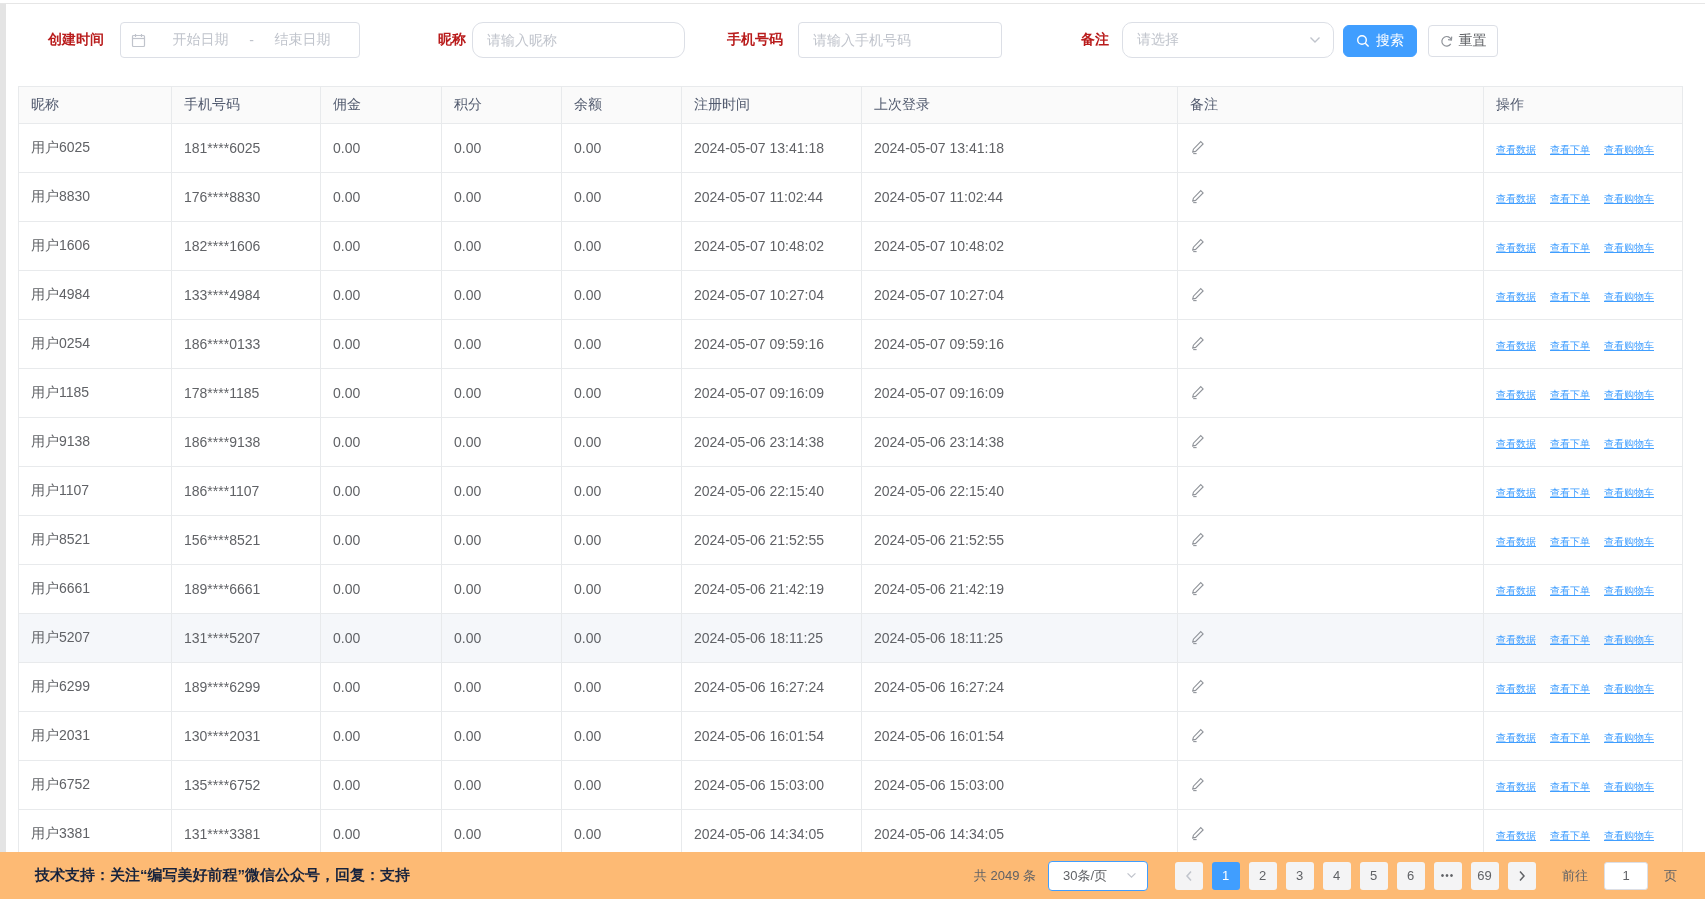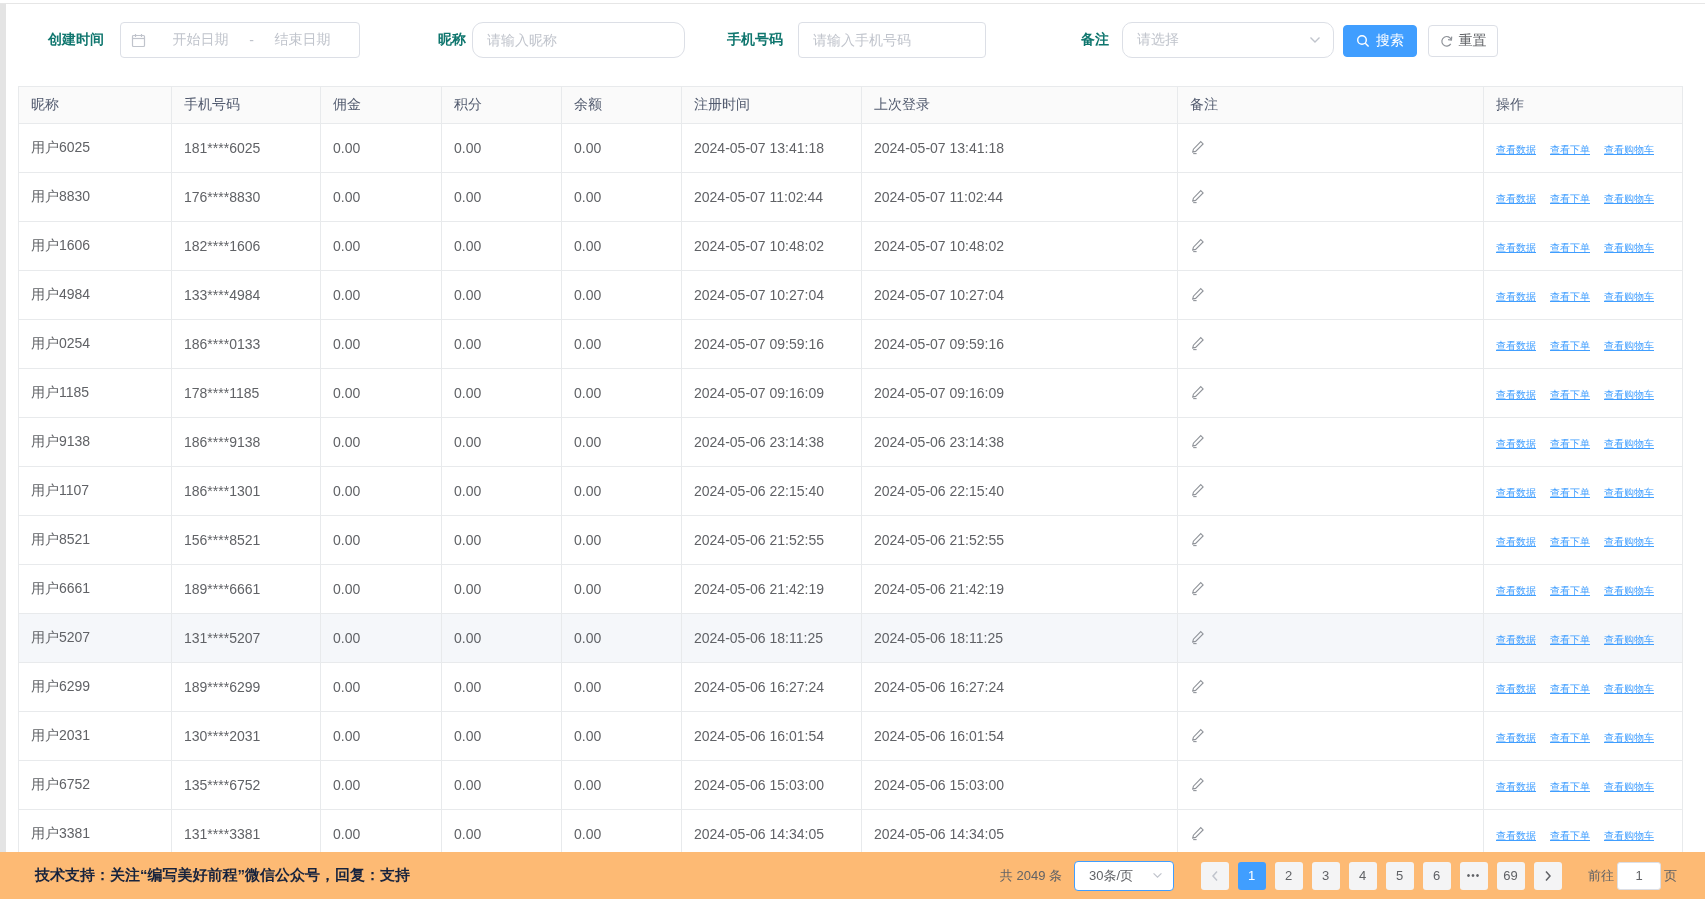--- a/index.html
+++ b/index.html
@@ -6,34 +6,34 @@
   html,body { width:1705px; height:899px; background:#fff; overflow:hidden;
               font-family:"Liberation Sans","DejaVu Sans",sans-serif; }
   .page { position:relative; width:1705px; height:899px; background:#fff; }
 
   .topline { position:absolute; top:3px; left:0; width:1705px; height:1px; background:#e6e6e6; }
   .left-strip { position:absolute; top:4px; left:0; width:6px; height:849px; background:#e4e4e4; }
 
   
   .filters { position:absolute; top:0; left:0; width:1705px; height:80px; }
   .flabel { position:absolute; top:22px; height:36px; display:flex; align-items:center;
-            font-size:14px; font-weight:700; color:#0f766e; }
+            font-size:14px; font-weight:700; color:#b91c1c; }
   .fbox { position:absolute; top:22px; height:36px; border:1px solid #dcdfe6; border-radius:4px;
           background:#fff; display:flex; align-items:center; font-size:14px; color:#c0c4cc; }
   .fbox input { border:none; outline:none; width:100%; font-size:14px; color:#606266;
                 font-family:inherit; background:transparent; }
   .fbox input::placeholder { color:#c0c4cc; }
   .datebox { left:120px; width:240px; padding:16px 10px; }
   .datebox .dph { flex:1; text-align:center; color:#c0c4cc; }
   .datebox .dsep { color:#c0c4cc; padding:0 2px; }
   .inputbox { padding:0 14px; }
   .selectbox { padding:0 12px 0 14px; justify-content:space-between; cursor:pointer; }
   .btn { position:absolute; top:25px; height:32px; border-radius:4px; display:flex; align-items:center;
          justify-content:center; gap:6px; font-size:14px; cursor:pointer; border:1px solid transparent; }
-  .btn-primary { background:#409eff; color:#fff; border-color:#409eff; }
+  .btn-primary { background:#409eff; color:#fff; border-color:#409eff;border-radius:6px; }
   .btn-plain { background:#fff; color:#606266; border-color:#dcdfe6; }
 
   
   table.grid { position:absolute; top:86px; left:18px; width:1664px; border-collapse:collapse;
                table-layout:fixed; }
   table.grid th, table.grid td { border:1px solid #e8eaec; padding:0 12px; text-align:left;
                overflow:hidden; white-space:nowrap; }
   table.grid th { height:37px; background:#fafafa; color:#515a6e; font-size:14px; font-weight:500; }
   table.grid td { height:49px; background:#fff; color:#606266; font-size:14px; }
   tr.highlighted td { background:#f5f7fa; }
@@ -49,21 +49,21 @@
            font-size:13px; color:#606266; }
   .pager .total { margin-right:12px; }
   .psize { width:100px; height:30px; border:1px solid #409eff; border-radius:4px; background:#fff;
            display:flex; align-items:center; justify-content:space-between; padding:0 10px 0 14px;
            margin-right:22px; color:#606266; cursor:pointer; }
   .pbtn { min-width:28px; height:28px; margin:0 4.5px; border-radius:3px; background:#f4f4f5;
           display:flex; align-items:center; justify-content:center; font-size:13px; font-weight:500;
           color:#606266; cursor:pointer; padding:0 4px; }
   .pbtn.active { background:#409eff; color:#fff; }
   .pbtn.disabled { color:#c0c4cc; cursor:default; }
-  .goto { display:flex; align-items:center; margin-left:22px; gap:3px; }
+  .goto { display:flex; align-items:center; margin-left:22px; gap:16px; }
   .goto input { width:44px; height:28px; border:1px solid #dcdfe6; border-radius:3px; text-align:center;
                 font-size:13px; color:#606266; outline:none; font-family:inherit; }
 </style>
 </head>
 <body>
 
 <div class="page">
   <div class="topline"></div>
   <div class="left-strip"></div>
 
@@ -83,21 +83,21 @@
       <span class="dsep">-</span>
       <span class="dph">结束日期</span>
     </div>
 
     <div class="flabel" style="left:438px">昵称</div>
     <div class="fbox inputbox" style="left:472px; width:213px;border-radius:11px;">
       <input type="text" placeholder="请输入昵称" style="">
     </div>
 
     <div class="flabel" style="left:727px">手机号码</div>
-    <div class="fbox inputbox" style="left:798px; width:188px;">
+    <div class="fbox inputbox" style="left:798px; width:204px;">
       <input type="text" placeholder="请输入手机号码" style="">
     </div>
 
     <div class="flabel" style="left:1081px">备注</div>
     <div class="fbox selectbox" style="left:1122px; width:212px;border-radius:10px;">
       <span>请选择</span>
       <span style="display:flex;">
         <svg width="12" height="8" viewBox="0 0 12 8" fill="none" stroke="#c0c4cc" stroke-width="1.4">
           <polyline points="1.5,1.5 6,6 10.5,1.5"></polyline>
         </svg>
@@ -279,21 +279,21 @@
             <path d="M10.8 2.6 L13.1 4.9 L5.6 12.4 L2.7 13.1 L3.4 10.2 Z"></path>
             <line x1="3.2" y1="14.6" x2="6.6" y2="14.6"></line>
           </svg>
         </span>
       </td>
       <td class="ops"><a>查看数据</a><a>查看下单</a><a>查看购物车</a></td>
     </tr>
 
     <tr>
       <td>用户1107</td>
-      <td>186****1301</td>
+      <td>186****1107</td>
       <td>0.00</td>
       <td>0.00</td>
       <td>0.00</td>
       <td>2024-05-06 22:15:40</td>
       <td>2024-05-06 22:15:40</td>
       <td>
         <span class="edit-ic">
           <svg width="16" height="16" viewBox="0 0 16 16" fill="none" stroke="#8f9399" stroke-width="1.1">
             <path d="M10.8 2.6 L13.1 4.9 L5.6 12.4 L2.7 13.1 L3.4 10.2 Z"></path>
             <line x1="3.2" y1="14.6" x2="6.6" y2="14.6"></line>

